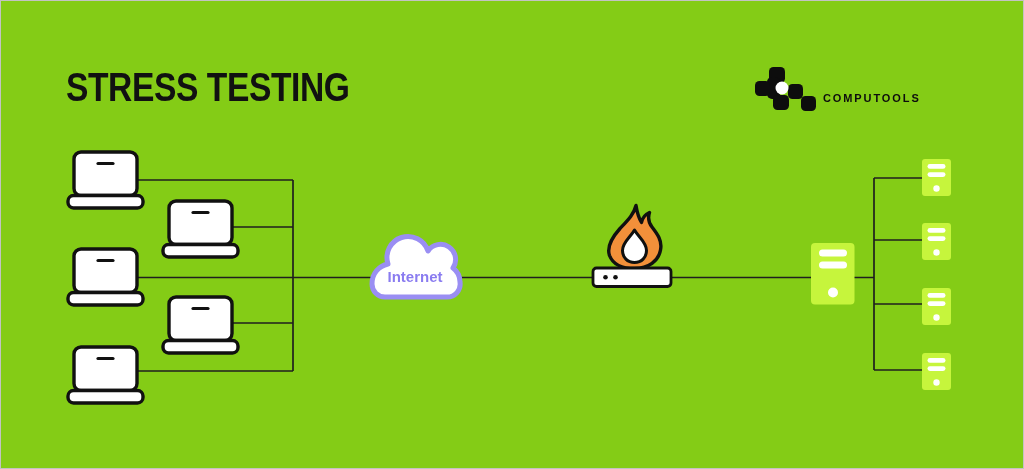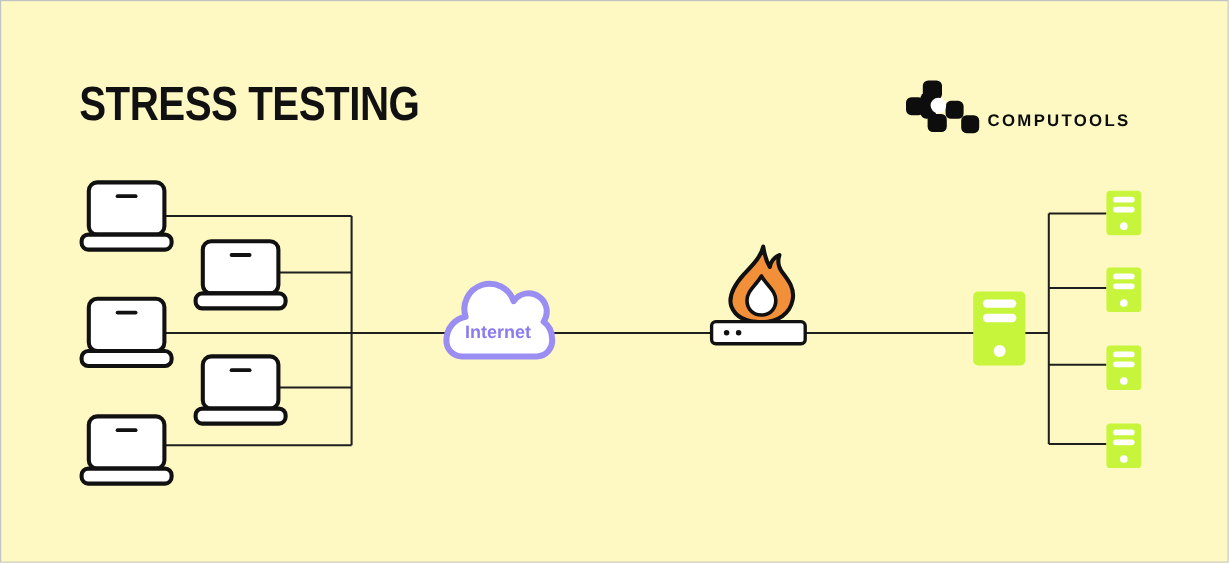--- a/index.html
+++ b/index.html
@@ -1,20 +1,20 @@
 <!DOCTYPE html>
 <html><head>
 <meta charset="utf-8">
 <style>
   html,body{margin:0;padding:0;background:#fff;}
   .canvas{
     position:relative;
     width:1024px;height:469px;
     box-sizing:border-box;
-    background:#fef9c3;
+    background:#84cc16;
     border:1px solid #c3c3c3;
     overflow:hidden;
     font-family:"Liberation Sans", sans-serif;
   }
   .title{
     position:absolute;
     left:65px;top:66px;
     margin:0;
     font-size:40px;
     font-weight:700;
@@ -29,21 +29,21 @@
     position:absolute;
     left:752px;top:60px;
     width:210px;height:52px;
   }
   .brand-mark{
     position:absolute;left:0;top:2px;
   }
   .brand-name{
     position:absolute;
     left:70px;top:31px;
-    font-size:14px;
+    font-size:11px;
     font-weight:700;
     letter-spacing:1.9px;
     color:#0d0d0d;
     white-space:nowrap;
   }
   .diagram{
     position:absolute;left:0;top:0;
   }
   .internet-text{
     font-family:"Liberation Sans", sans-serif;

